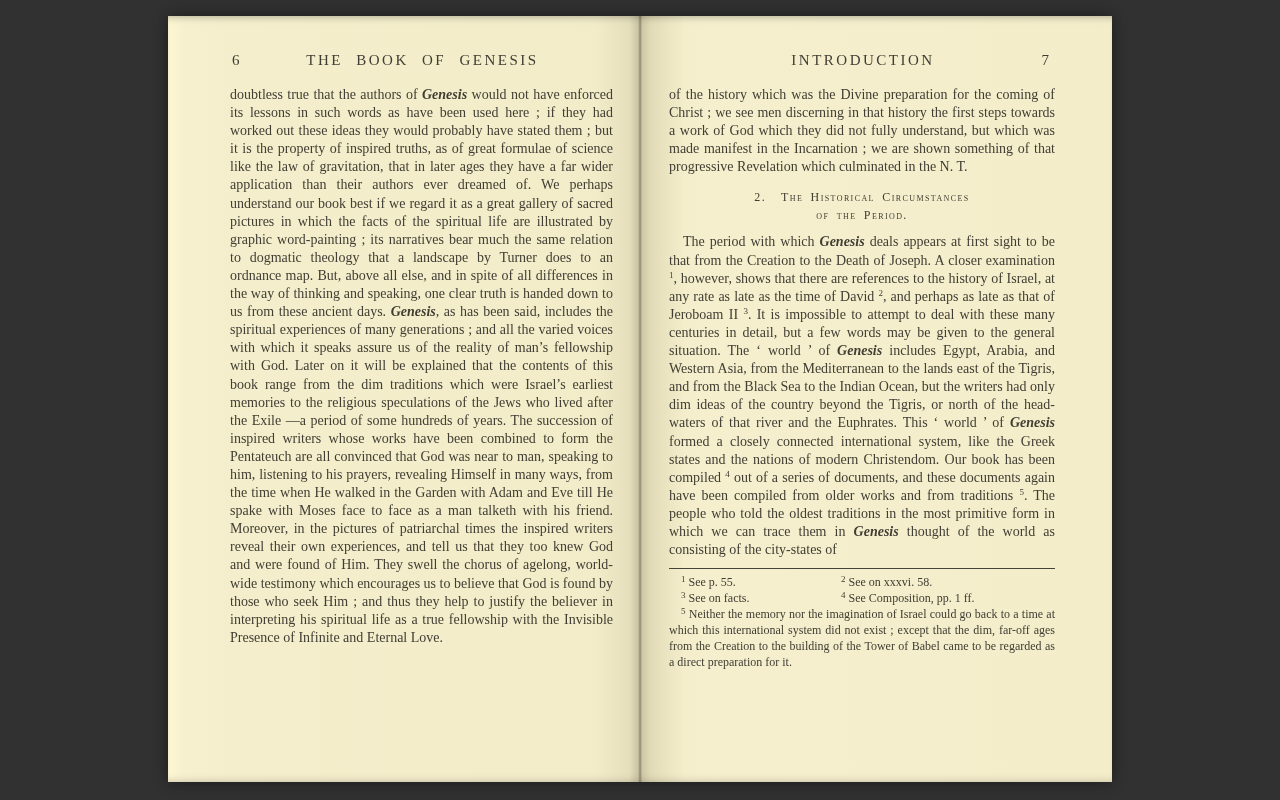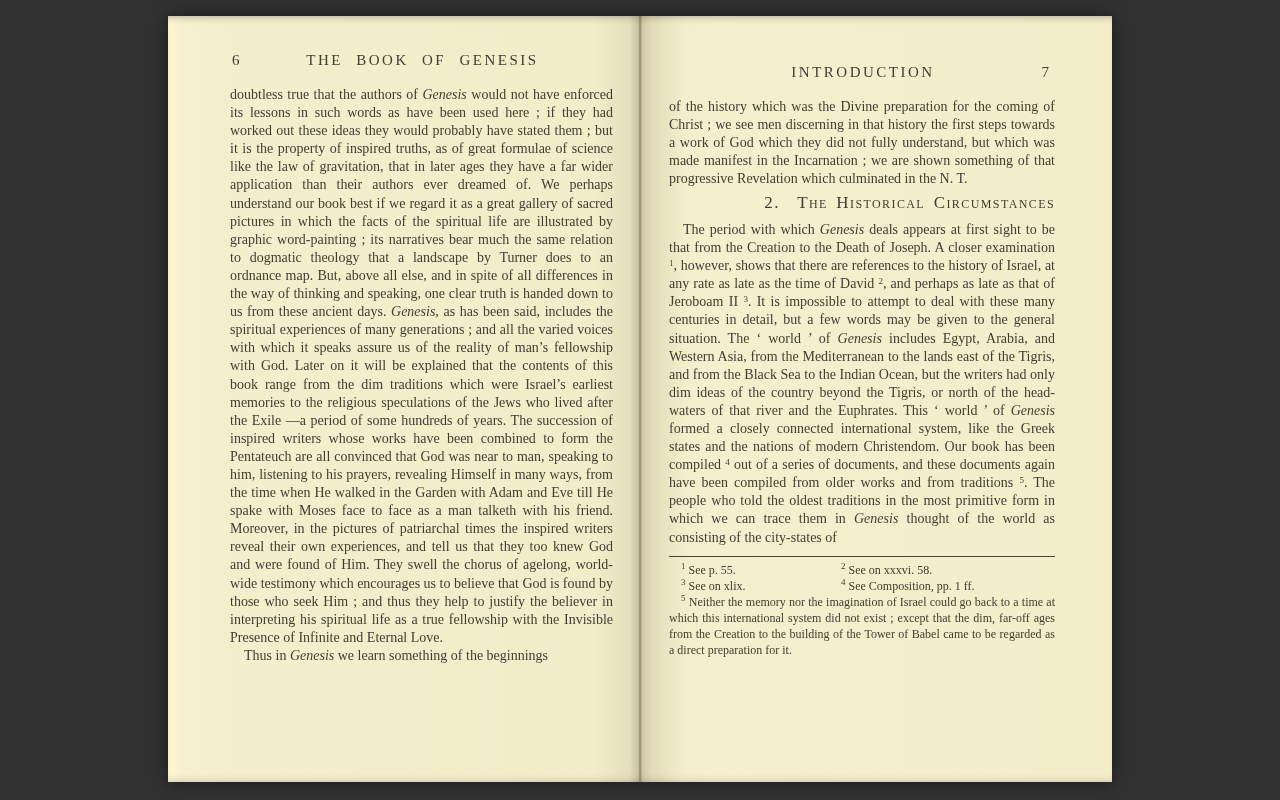--- a/index.html
+++ b/index.html
@@ -23,21 +23,21 @@
   }
   .page{
     width:472px;height:766px;position:relative;color:var(--ink);
   }
   .page.left{
     background:linear-gradient(to right,var(--page-edge) 0px,#f6f0cf 18px,#f4eecc 60px,#f2ecc9 100%);
     padding:0 27px 0 62px;
   }
   .page.right{
     background:linear-gradient(to right,#efe8c4 0px,#f3edca 30px,#f5efce 70px,#f3edca 100%);
-    padding:12px 57px 0 29px;
+    padding:0 57px 0 29px;
   }
   .gutter{
     position:absolute;left:427px;top:0;width:90px;height:766px;
     pointer-events:none;
     background:linear-gradient(to right,
       rgba(75,66,40,0) 0%,
       rgba(75,66,40,0.08) 38%,
       rgba(62,54,32,0.22) 48%,
       rgba(38,32,16,0.48) 50%,
       rgba(95,85,55,0.22) 52.5%,
@@ -57,31 +57,31 @@
   .page.left .num{left:2px;}
   .page.right .num{right:6px;}
   .bodytext{
     margin-top:17px;
     font-size:14px;line-height:18.1px;
     text-align:justify;
     color:var(--ink);
   }
   .bodytext p{margin:0;}
   p.indent{text-indent:14px;}
-  i{font-style:italic;}
+  i{font-style:italic;font-weight:bold;}
   sup{
     font-size:9px;line-height:0;vertical-align:baseline;
     position:relative;top:-4.5px;letter-spacing:0;
   }
   .sect{
-    text-align:right;
+    text-align:center;
     font-variant:small-caps;
     letter-spacing:1.4px;word-spacing:3px;
-    font-size:17px;line-height:17.5px;
-    margin:6px 0 9px;
+    font-size:12px;line-height:17.5px;
+    margin:13px 0 9px;
     color:var(--ink);
   }
   .fnrule{
     border:none;border-top:1.2px solid var(--rule);
     margin:9px 0 5px;width:100%;
   }
   .fnsec{font-size:12px;line-height:16px;color:var(--ink);}
   .fn-grid{
     display:grid;grid-template-columns:160px 1fr;
     padding-left:12px;
@@ -93,41 +93,41 @@
 
 <div class="book">
 
   <div class="page left">
     <div class="pagehead">
       <span class="num">6</span>
       <span class="runhead">THE BOOK OF GENESIS</span>
     </div>
     <div class="bodytext">
       <p><span>doubtless true that the authors of </span><i>Genesis</i><span> would not have enforced its lessons in such words as have been used here ; if they had worked out these ideas they would probably have stated them ; but it is the property of inspired truths, as of great formulae of science like the law of gravitation, that in later ages they have a far wider application than their authors ever dreamed of.  We perhaps understand our book best if we regard it as a great gallery of sacred pictures in which the facts of the spiritual life are illustrated by graphic word-painting ; its narratives bear much the same relation to dogmatic theology that a landscape by Turner does to an ordnance map.  But, above all else, and in spite of all differences in the way of thinking and speaking, one clear truth is handed down to us from these ancient days.  </span><i>Genesis</i><span>, as has been said, includes the spiritual experiences of many generations ; and all the varied voices with which it speaks assure us of the reality of man’s fellowship with God.  Later on it will be explained that the contents of this book range from the dim traditions which were Israel’s earliest memories to the religious speculations of the Jews who lived after the Exile —a period of some hundreds of years.  The succession of inspired writers whose works have been combined to form the Pentateuch are all convinced that God was near to man, speaking to him, listening to his prayers, revealing Himself in many ways, from the time when He walked in the Garden with Adam and Eve till He spake with Moses face to face as a man talketh with his friend.  Moreover, in the pictures of patriarchal times the inspired writers reveal their own experiences, and tell us that they too knew God and were found of Him.  They swell the chorus of agelong, world-wide testimony which encourages us to believe that God is found by those who seek Him ; and thus they help to justify the believer in interpreting his spiritual life as a true fellowship with the Invisible Presence of Infinite and Eternal Love.</span></p>
-      <p class="indent"><span>Thus in </span><i>Genesis</i><span> we learn something of the beginnings</span></p>
     </div>
   </div>
 
   <div class="page right">
     <div class="pagehead">
       <span class="runhead">INTRODUCTION</span>
       <span class="num">7</span>
     </div>
     <div class="bodytext">
       <p><span>of the history which was the Divine preparation for the coming of Christ ; we see men discerning in that history the first steps towards a work of God which they did not fully understand, but which was made manifest in the Incarnation ; we are shown something of that progressive Revelation which culminated in the N. T.</span></p>
       <div class="sect">
         <div><span style="font-variant:normal;">2.</span>&nbsp;&nbsp;<span>The Historical Circumstances</span></div>
+        <div>of the Period.</div>
       </div>
       <p class="indent"><span>The period with which </span><i>Genesis</i><span> deals appears at first sight to be that from the Creation to the Death of Joseph.  A closer examination </span><sup>1</sup><span>, however, shows that there are references to the history of Israel, at any rate as late as the time of David </span><sup>2</sup><span>, and perhaps as late as that of Jeroboam II </span><sup>3</sup><span>.  It is impossible to attempt to deal with these many centuries in detail, but a few words may be given to the general situation.  The ‘ world ’ of </span><i>Genesis</i><span> includes Egypt, Arabia, and Western Asia, from the Mediterranean to the lands east of the Tigris, and from the Black Sea to the Indian Ocean, but the writers had only dim ideas of the country beyond the Tigris, or north of the head-waters of that river and the Euphrates.  This ‘ world ’ of </span><i>Genesis</i><span> formed a closely connected international system, like the Greek states and the nations of modern Christendom.  Our book has been compiled </span><sup>4</sup><span> out of a series of documents, and these documents again have been compiled from older works and from traditions </span><sup>5</sup><span>.  The people who told the oldest traditions in the most primitive form in which we can trace them in </span><i>Genesis</i><span> thought of the world as consisting of the city-states of</span></p>
       <hr class="fnrule">
       <div class="fnsec">
         <div class="fn-grid">
           <span><sup>1</sup><span> See p. 55.</span></span>
           <span><sup>2</sup><span> See on xxxvi. 58.</span></span>
-          <span><sup>3</sup><span> See on xlix.</span></span>
+          <span><sup>3</sup><span> See on facts.</span></span>
           <span><sup>4</sup><span> See Composition, pp. 1 ff.</span></span>
         </div>
         <p class="fn-para"><sup>5</sup><span> Neither the memory nor the imagination of Israel could go back to a time at which this international system did not exist ; except that the dim, far-off ages from the Creation to the building of the Tower of Babel came to be regarded as a direct preparation for it.</span></p>
       </div>
     </div>
   </div>
 
   <div class="gutter"></div>
 </div>
 

